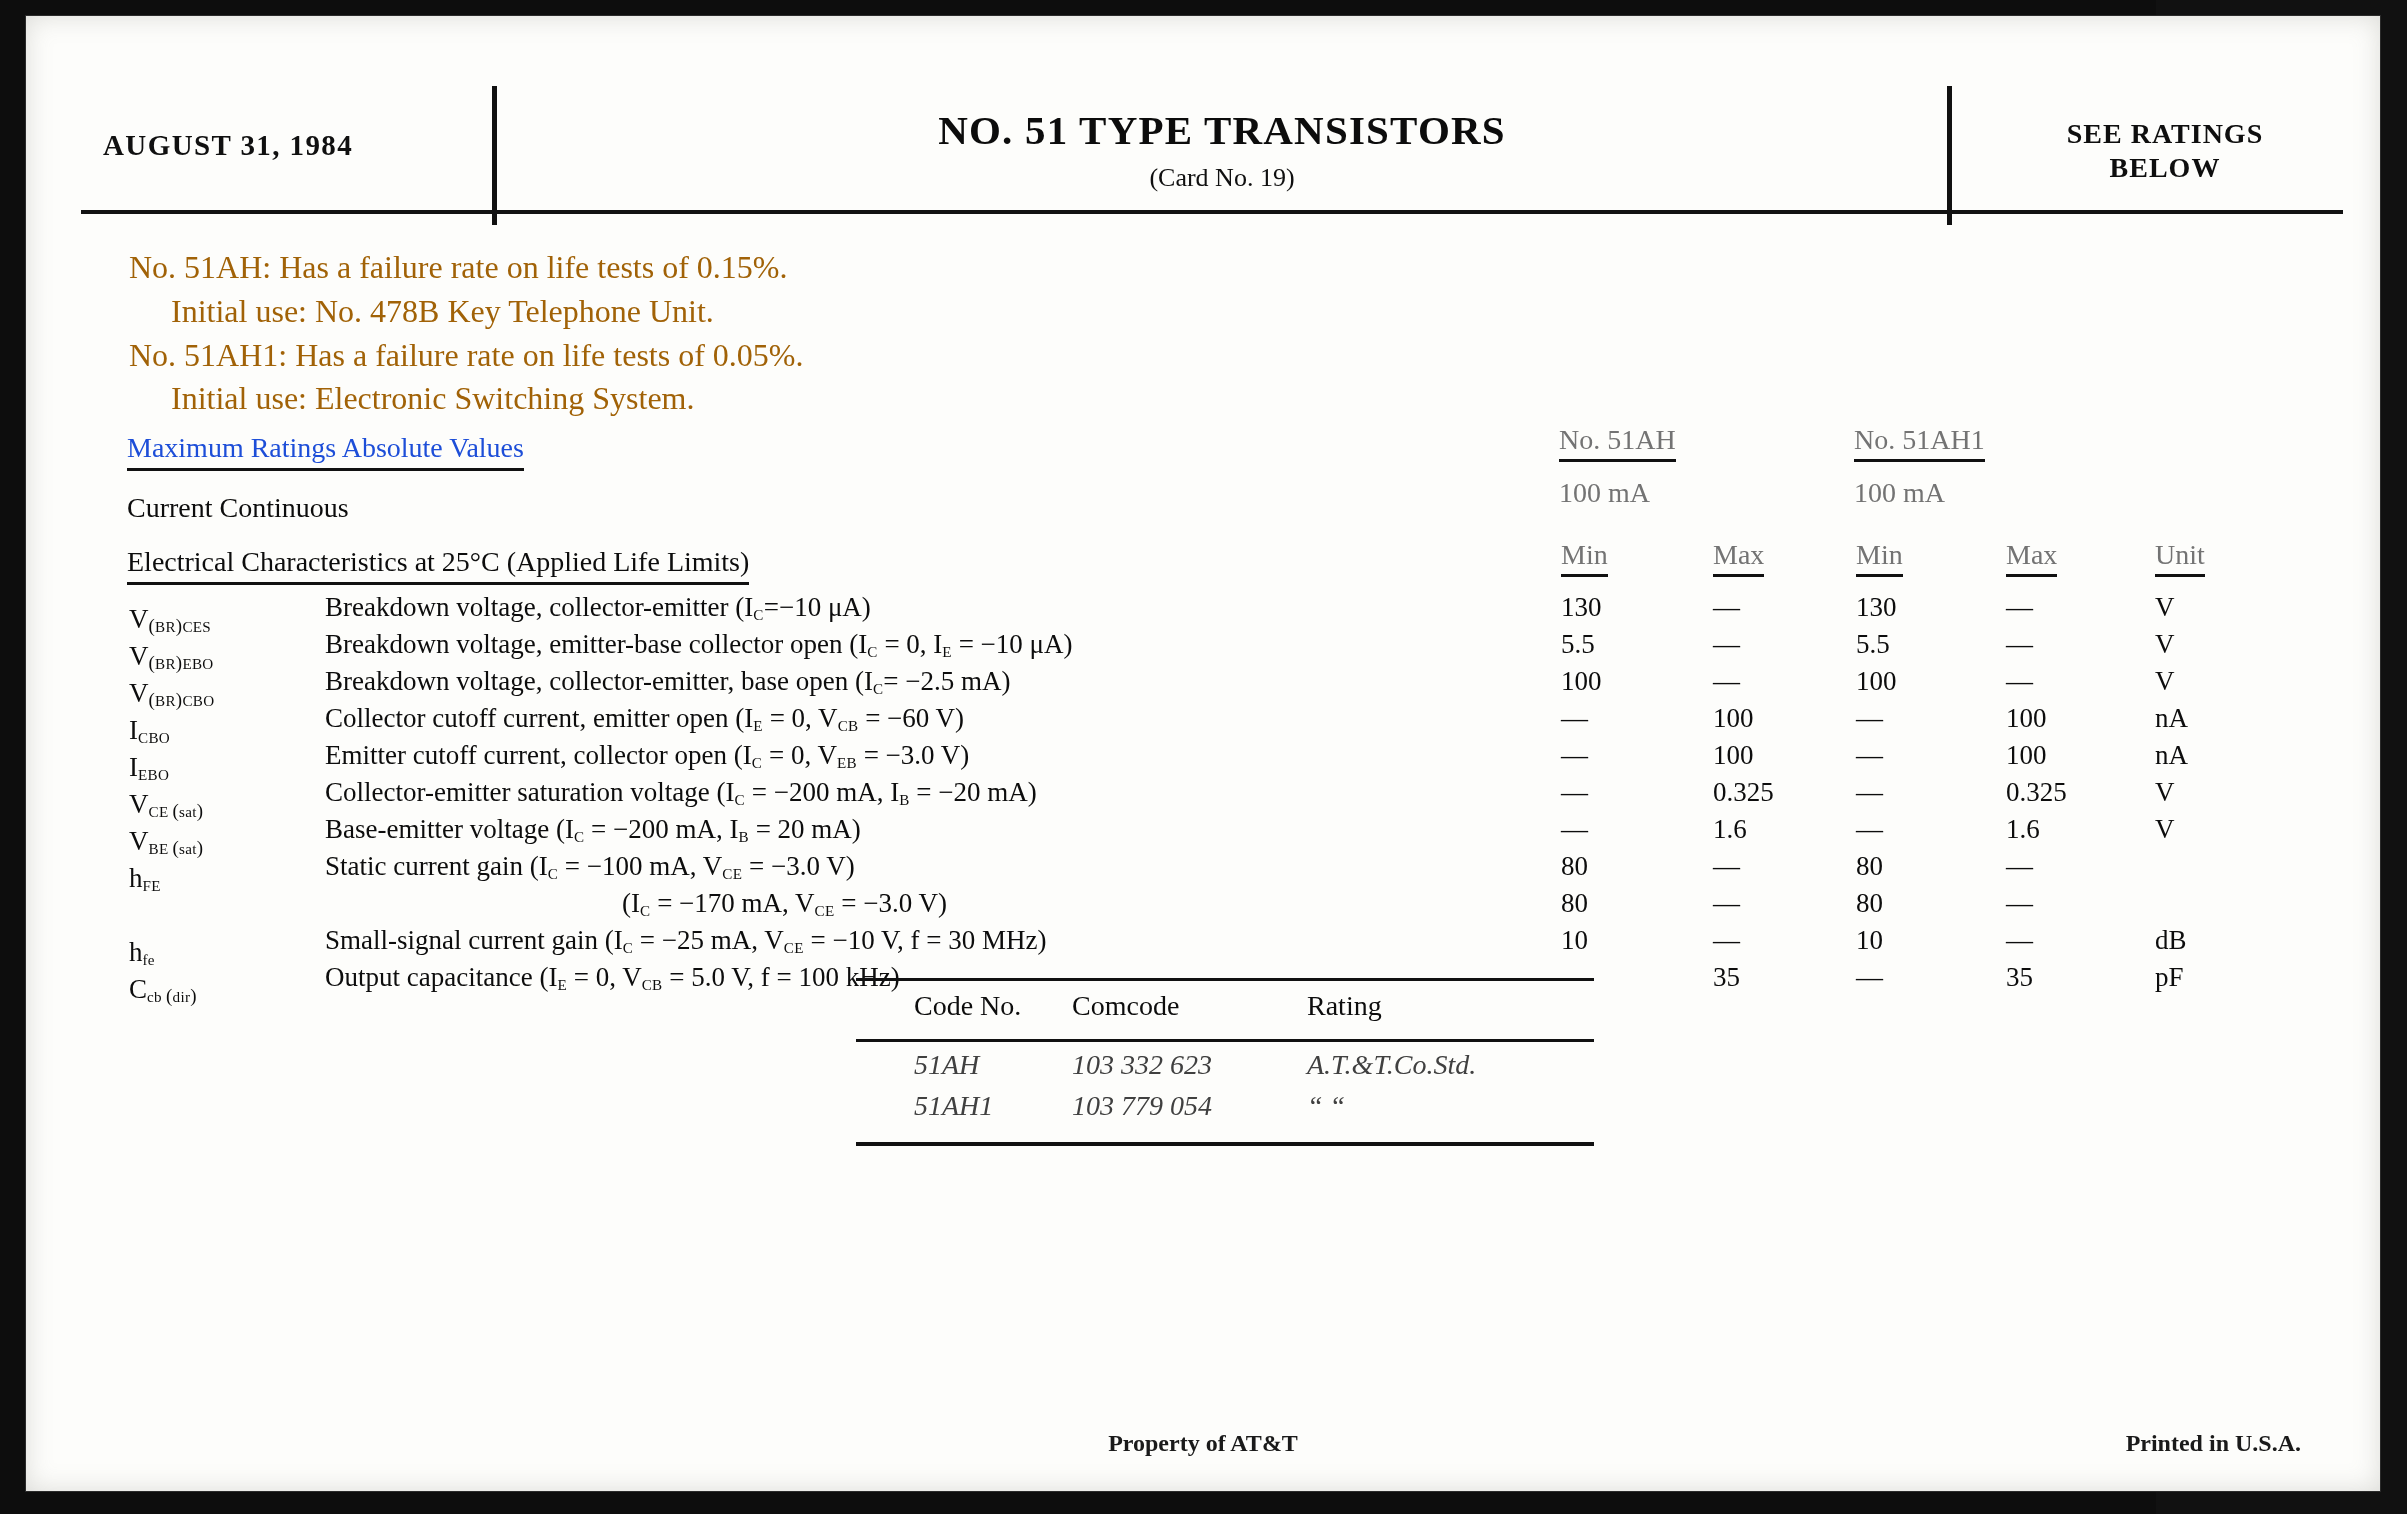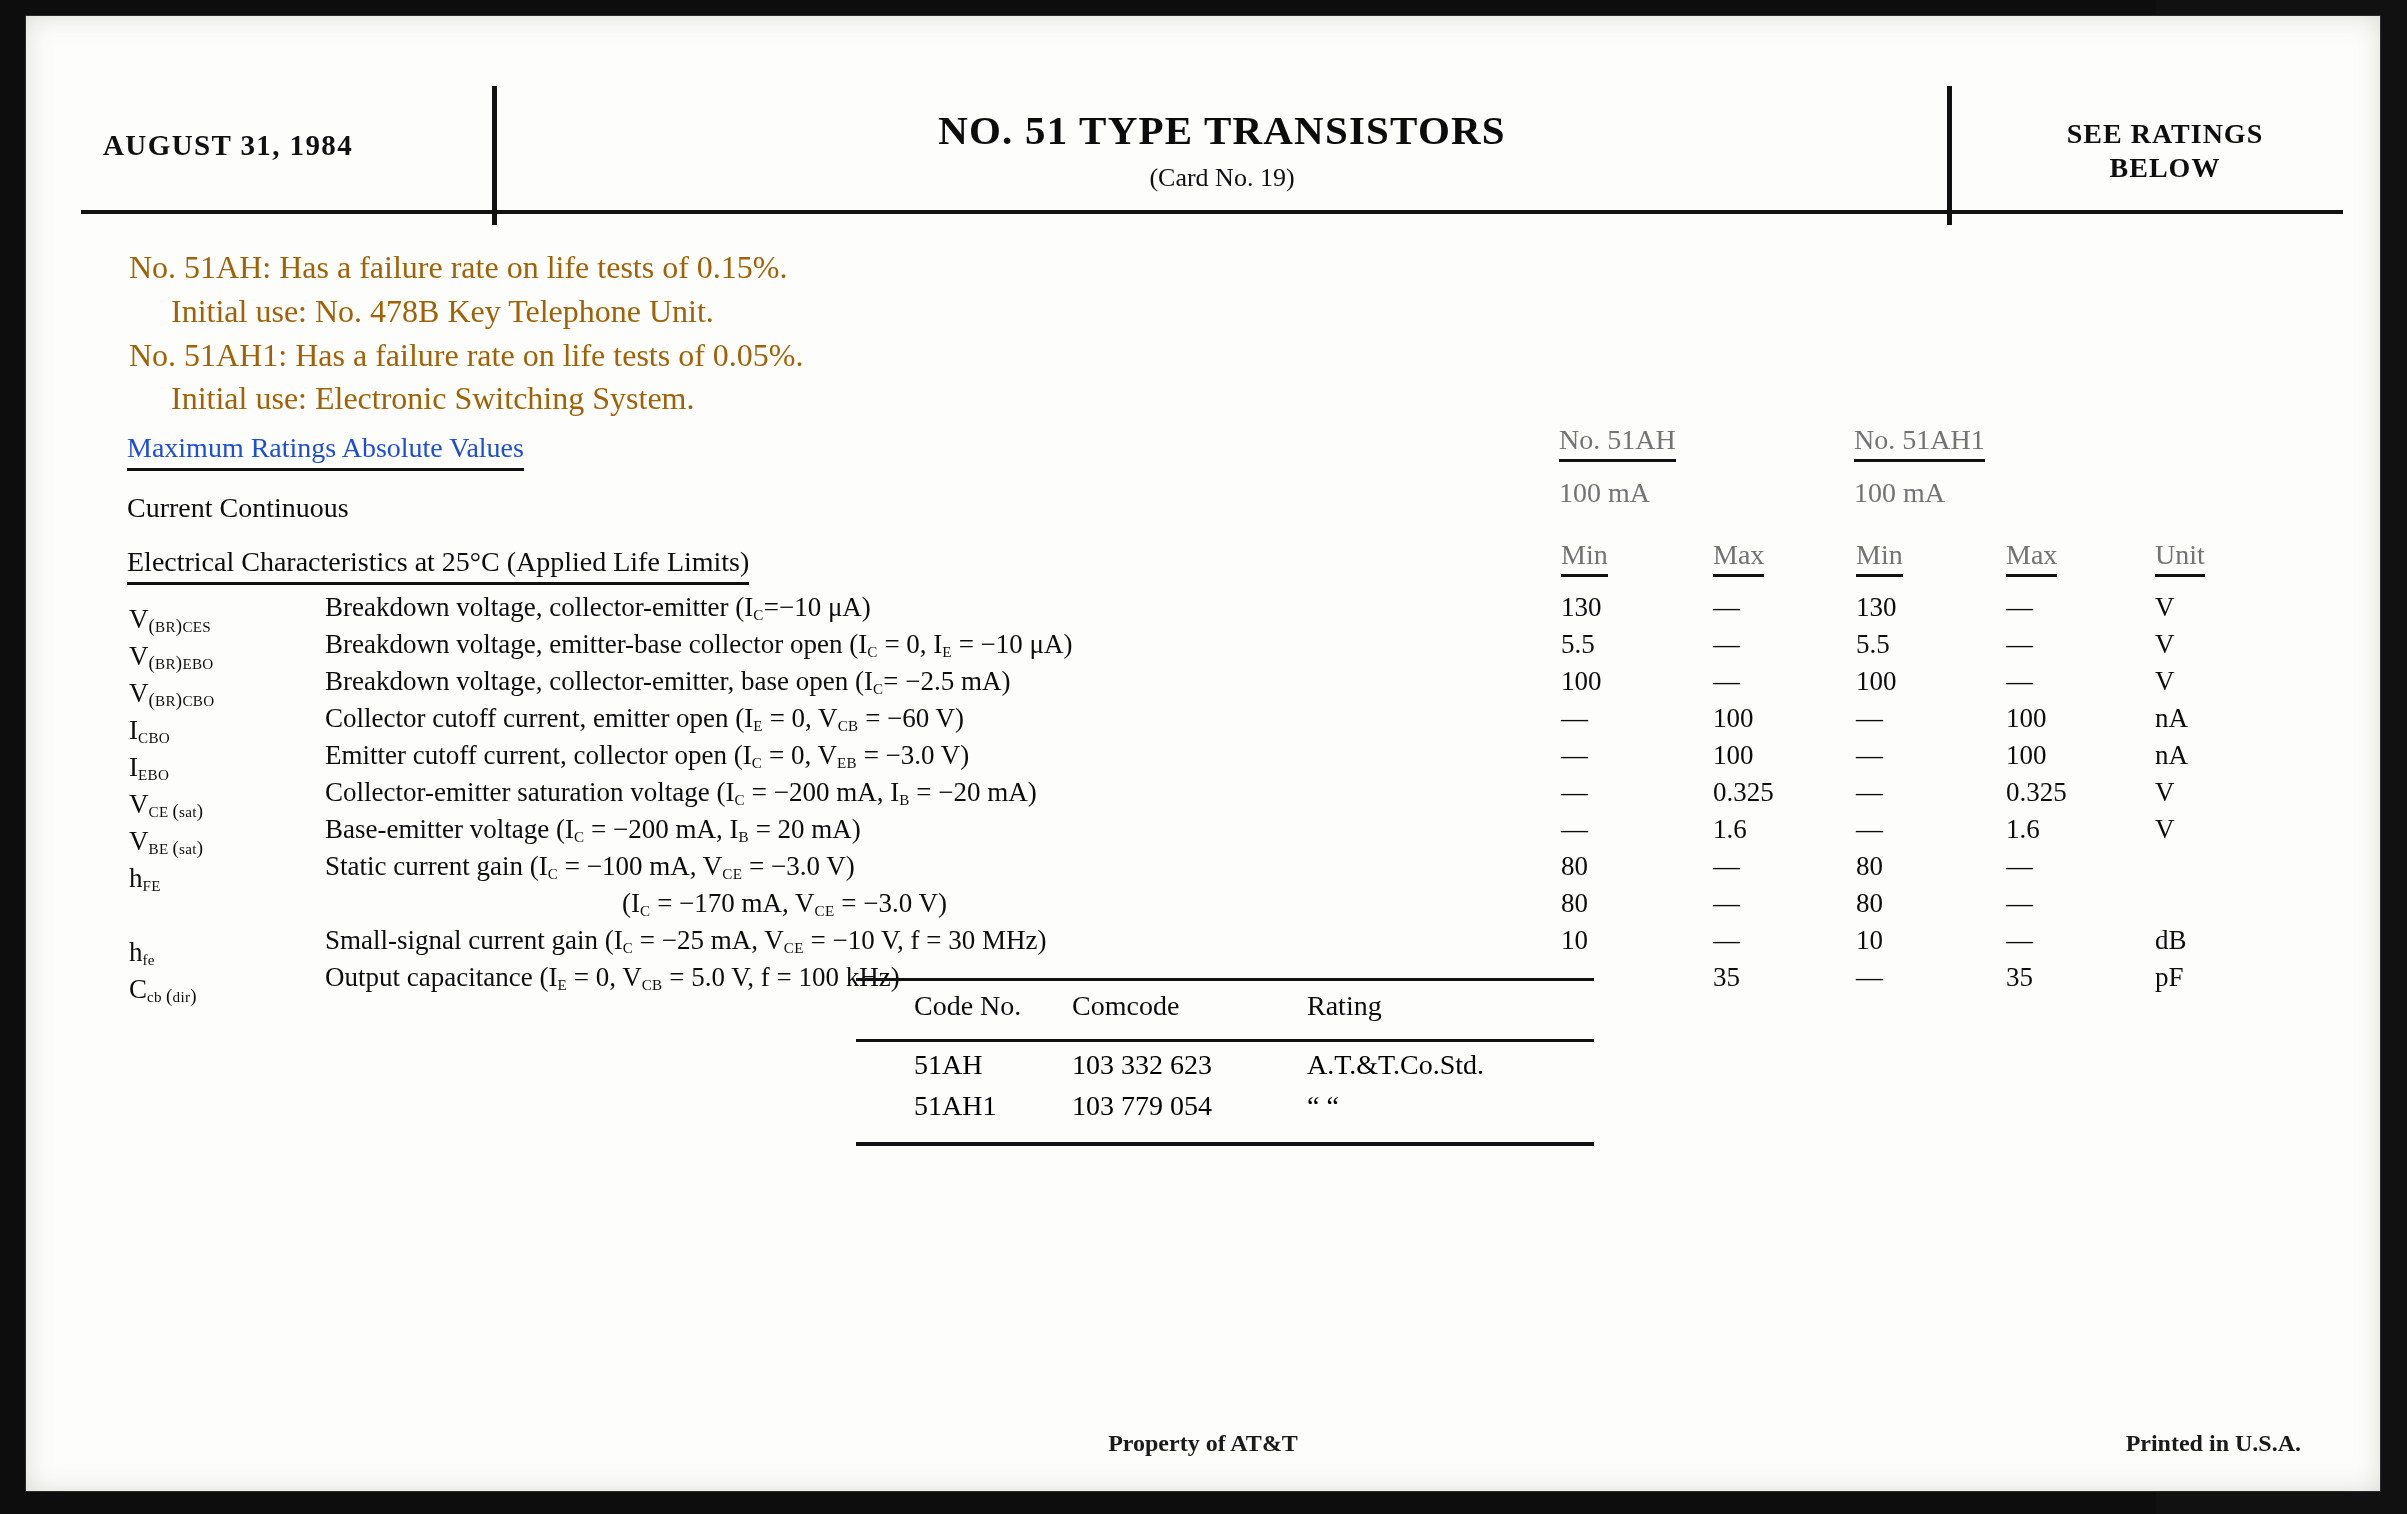--- a/index.html
+++ b/index.html
@@ -238,21 +238,22 @@
     position: absolute;
     left: 0; top: 61px;
     width: 738px; height: 3px;
     background: #111;
   }
   .ct-body {
     position: absolute;
     left: 0; top: 71px;
     width: 738px;
     font-size: 28px;
-    color: #000000;
+    color: #404040;
+    font-style: italic;
   }
   .ct-bot {
     position: absolute;
     left: 0; top: 164px;
     width: 738px; height: 4px;
     background: #111;
   }
   .ct-r { position: relative; height: 41px; }
   .c-code { position: absolute; left: 34px; margin-left: 24px; }
   .c-com  { position: absolute; left: 216px; }

